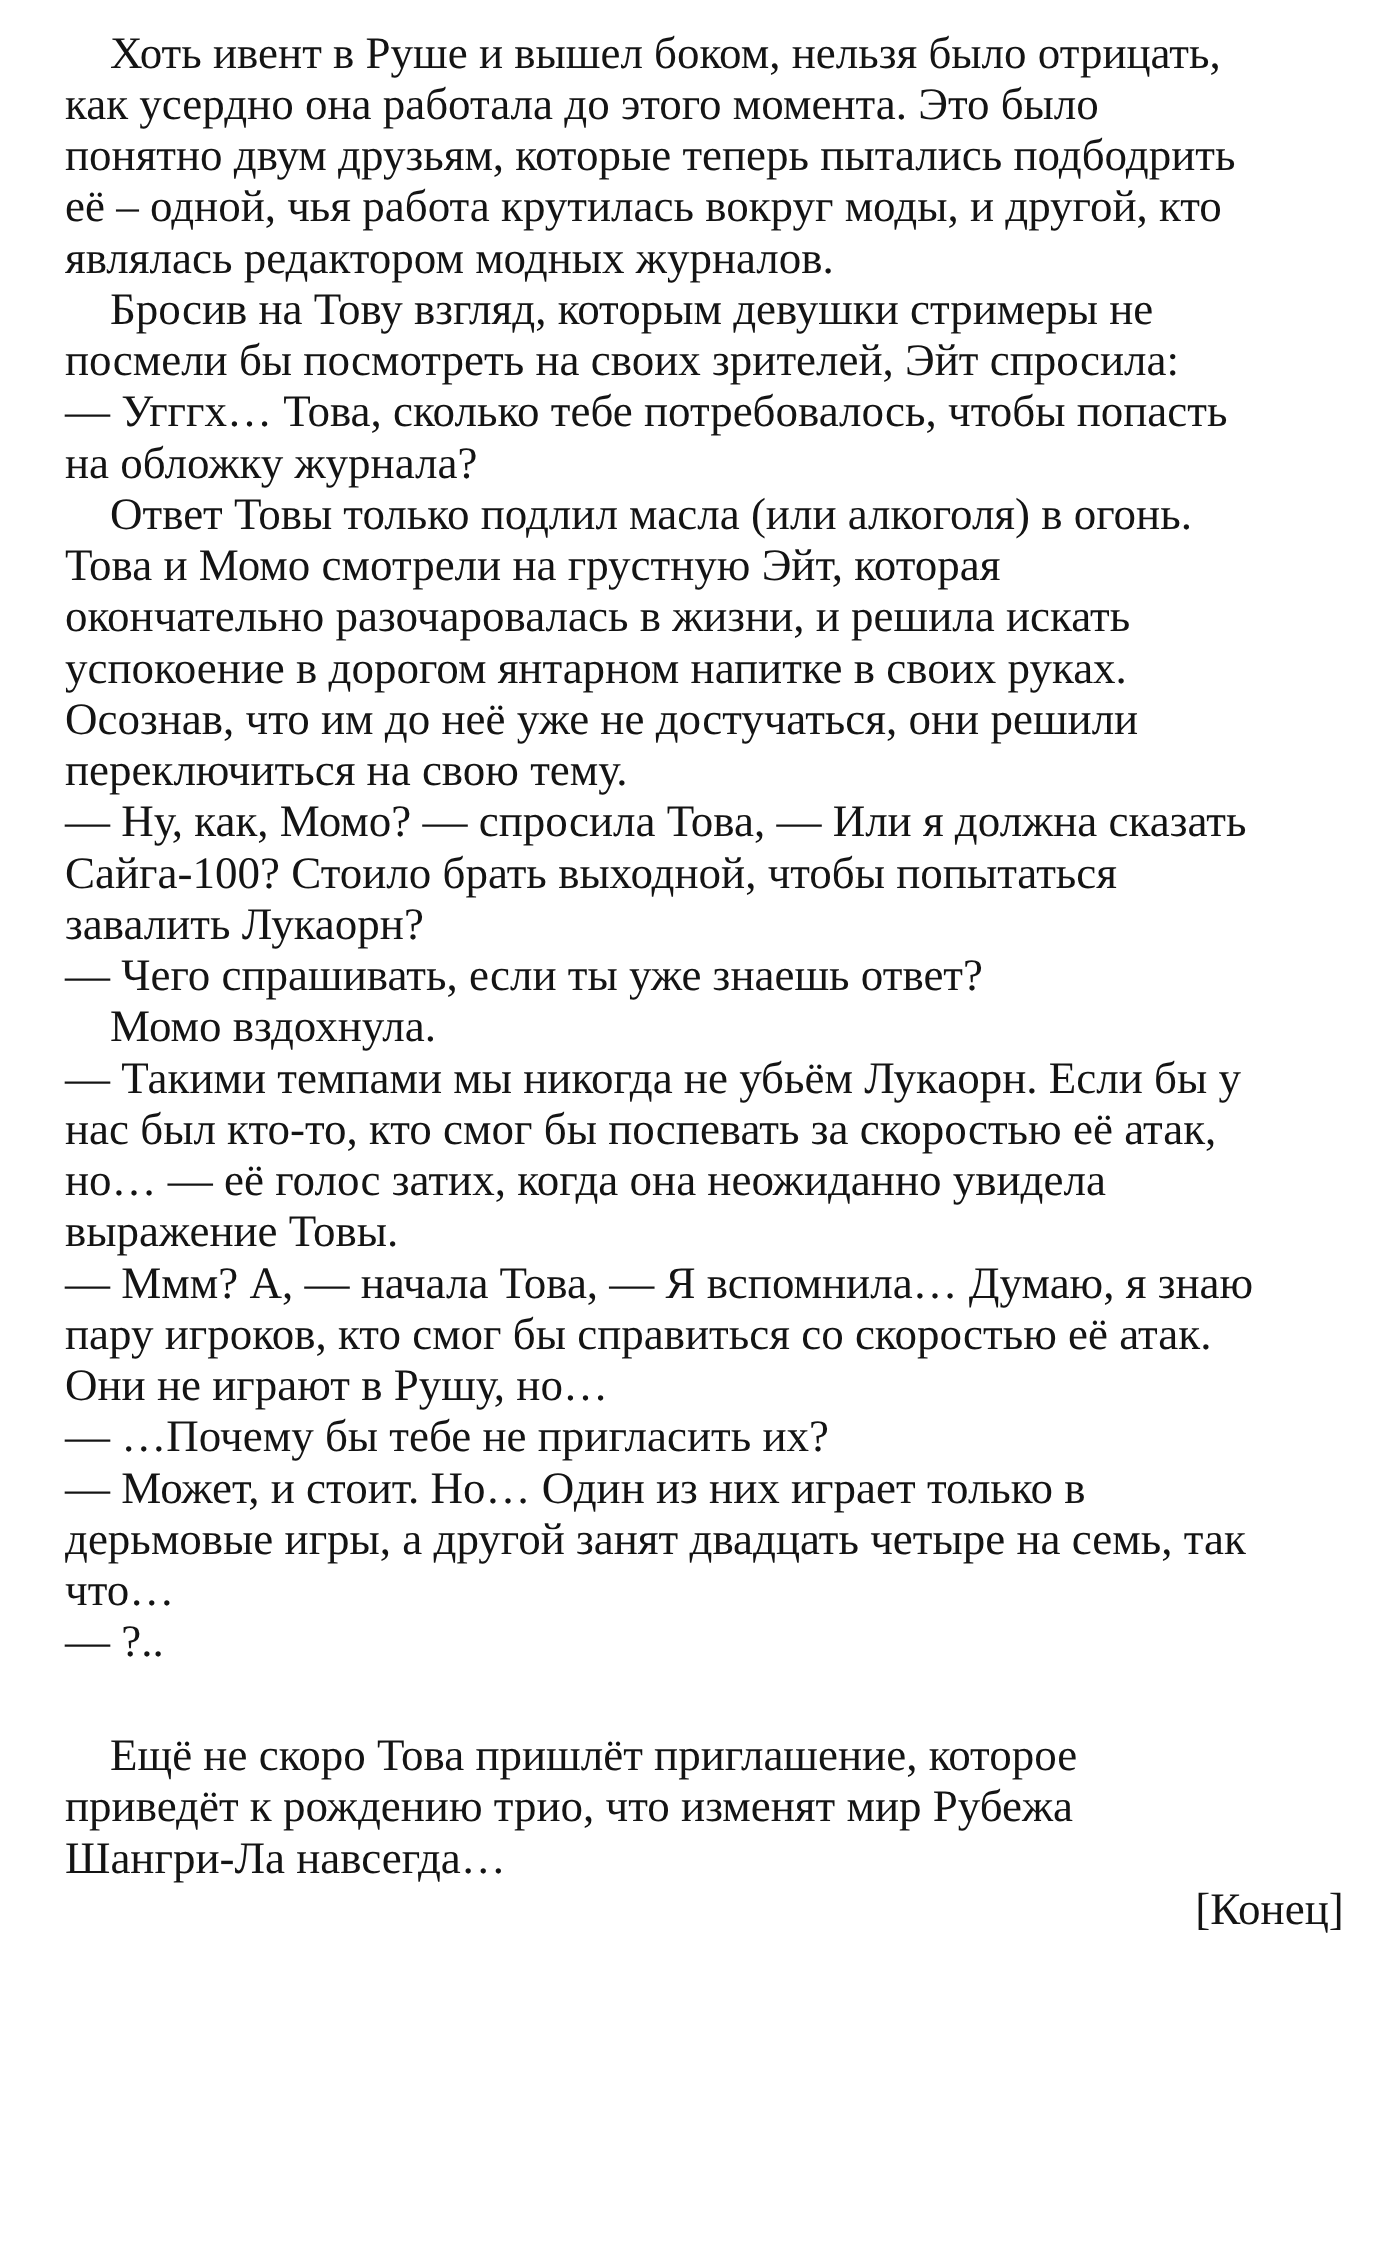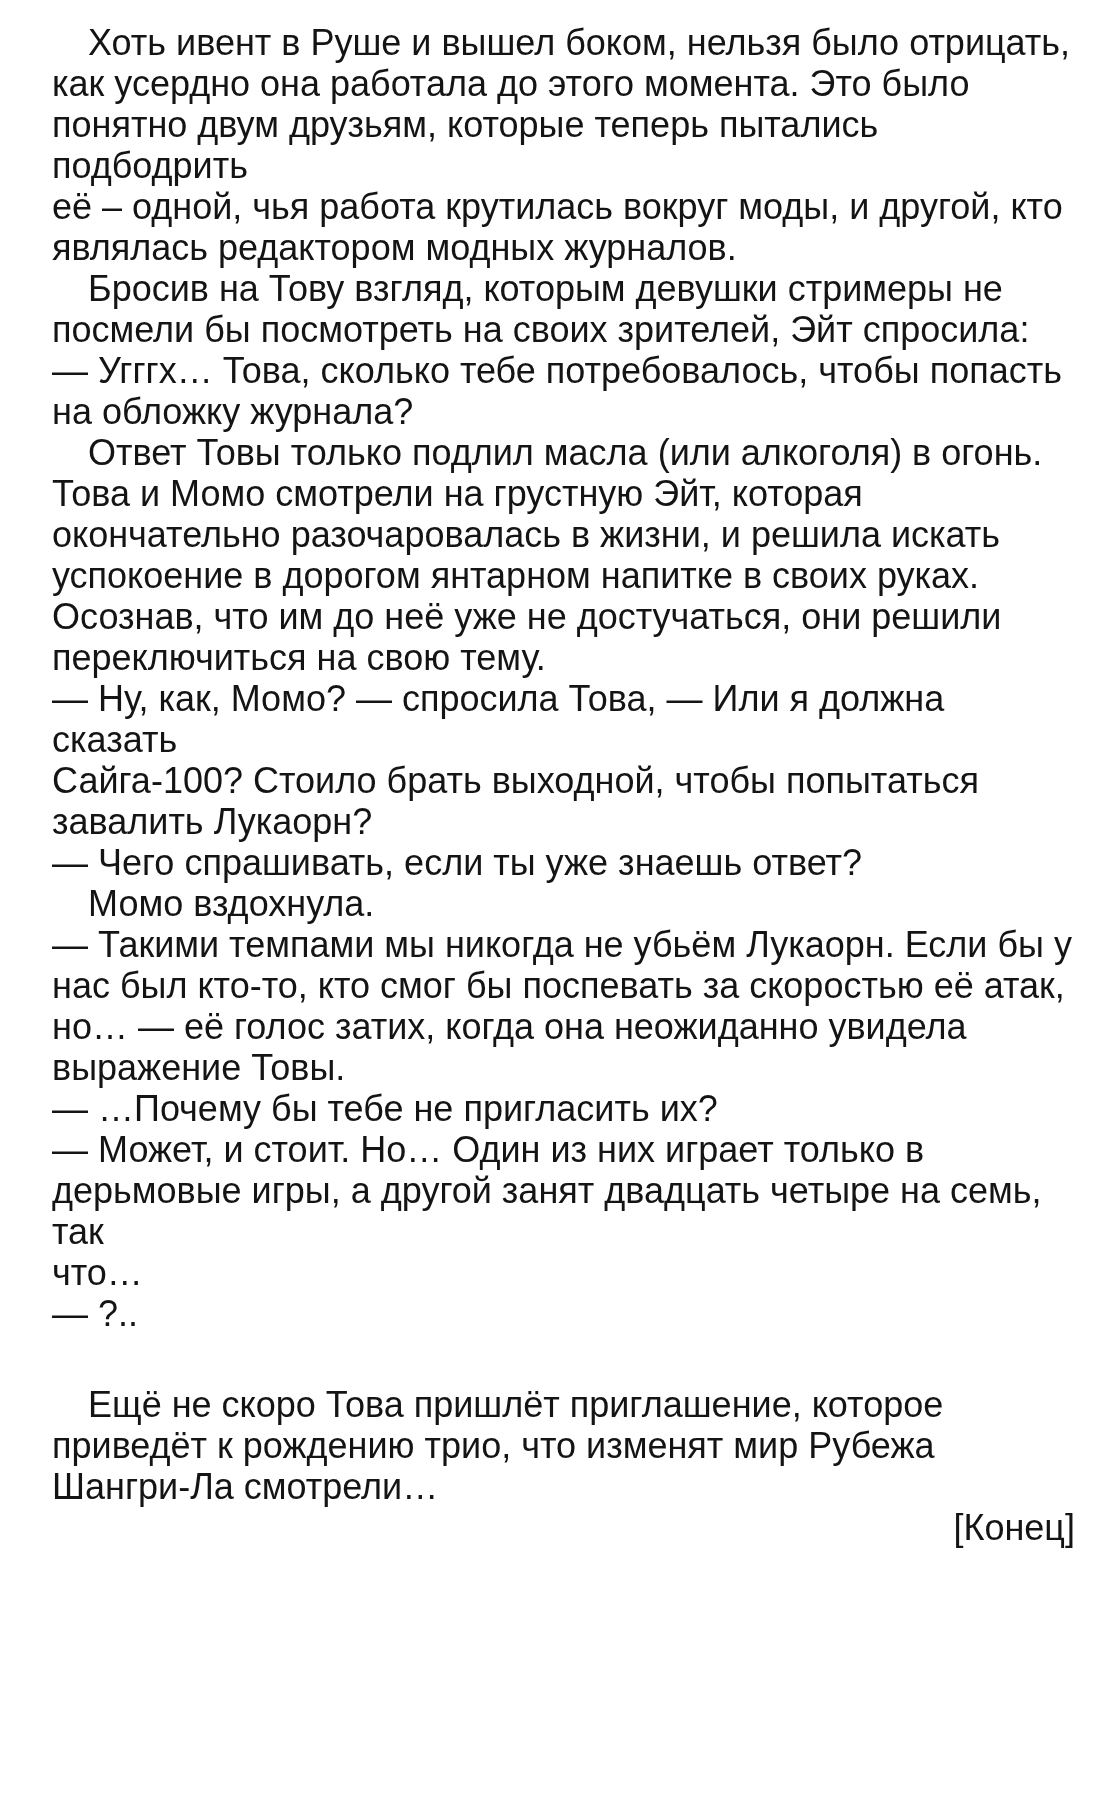--- a/index.html
+++ b/index.html
@@ -8,21 +8,21 @@
     background: #ffffff;
   }
   .page {
     position: relative;
     width: 1115px;
     height: 1800px;
     background: #ffffff;
     box-sizing: border-box;
     padding: 22px 40px 0 52px;
     overflow: hidden;
-    font-family: Liberation Sans, sans-serif;
+    font-family: Liberation Serif, serif;
     font-size: 36px;
     line-height: 41px;
     color: #141414;
   }
   .page p {
     margin: 0;
     padding: 0;
     white-space: pre-line; 
     text-rendering: optimizeLegibility;
   }
@@ -56,22 +56,25 @@
 переключиться на свою тему.</p>
   <p class="p-dialogue">— Ну, как, Момо? — спросила Това, — Или я должна сказать
 Сайга-100? Стоило брать выходной, чтобы попытаться
 завалить Лукаорн?</p>
   <p class="p-dialogue">— Чего спрашивать, если ты уже знаешь ответ?</p>
   <p class="p-indent">Момо вздохнула.</p>
   <p class="p-dialogue">— Такими темпами мы никогда не убьём Лукаорн. Если бы у
 нас был кто-то, кто смог бы поспевать за скоростью её атак,
 но… — её голос затих, когда она неожиданно увидела
 выражение Товы.</p>
+  <p class="p-dialogue">— Ммм? А, — начала Това, — Я вспомнила… Думаю, я знаю
+пару игроков, кто смог бы справиться со скоростью её атак.
+Они не играют в Рушу, но…</p>
   <p class="p-dialogue">— …Почему бы тебе не пригласить их?</p>
   <p class="p-dialogue">— Может, и стоит. Но… Один из них играет только в
 дерьмовые игры, а другой занят двадцать четыре на семь, так
 что…</p>
   <p class="p-dialogue">— ?..</p>
   <p class="p-indent p-final">Ещё не скоро Това пришлёт приглашение, которое
 приведёт к рождению трио, что изменят мир Рубежа
-Шангри-Ла смотрели…</p>
+Шангри-Ла навсегда…</p>
   <p class="p-center">[Конец]</p>
 </div>
 
 </body></html>

